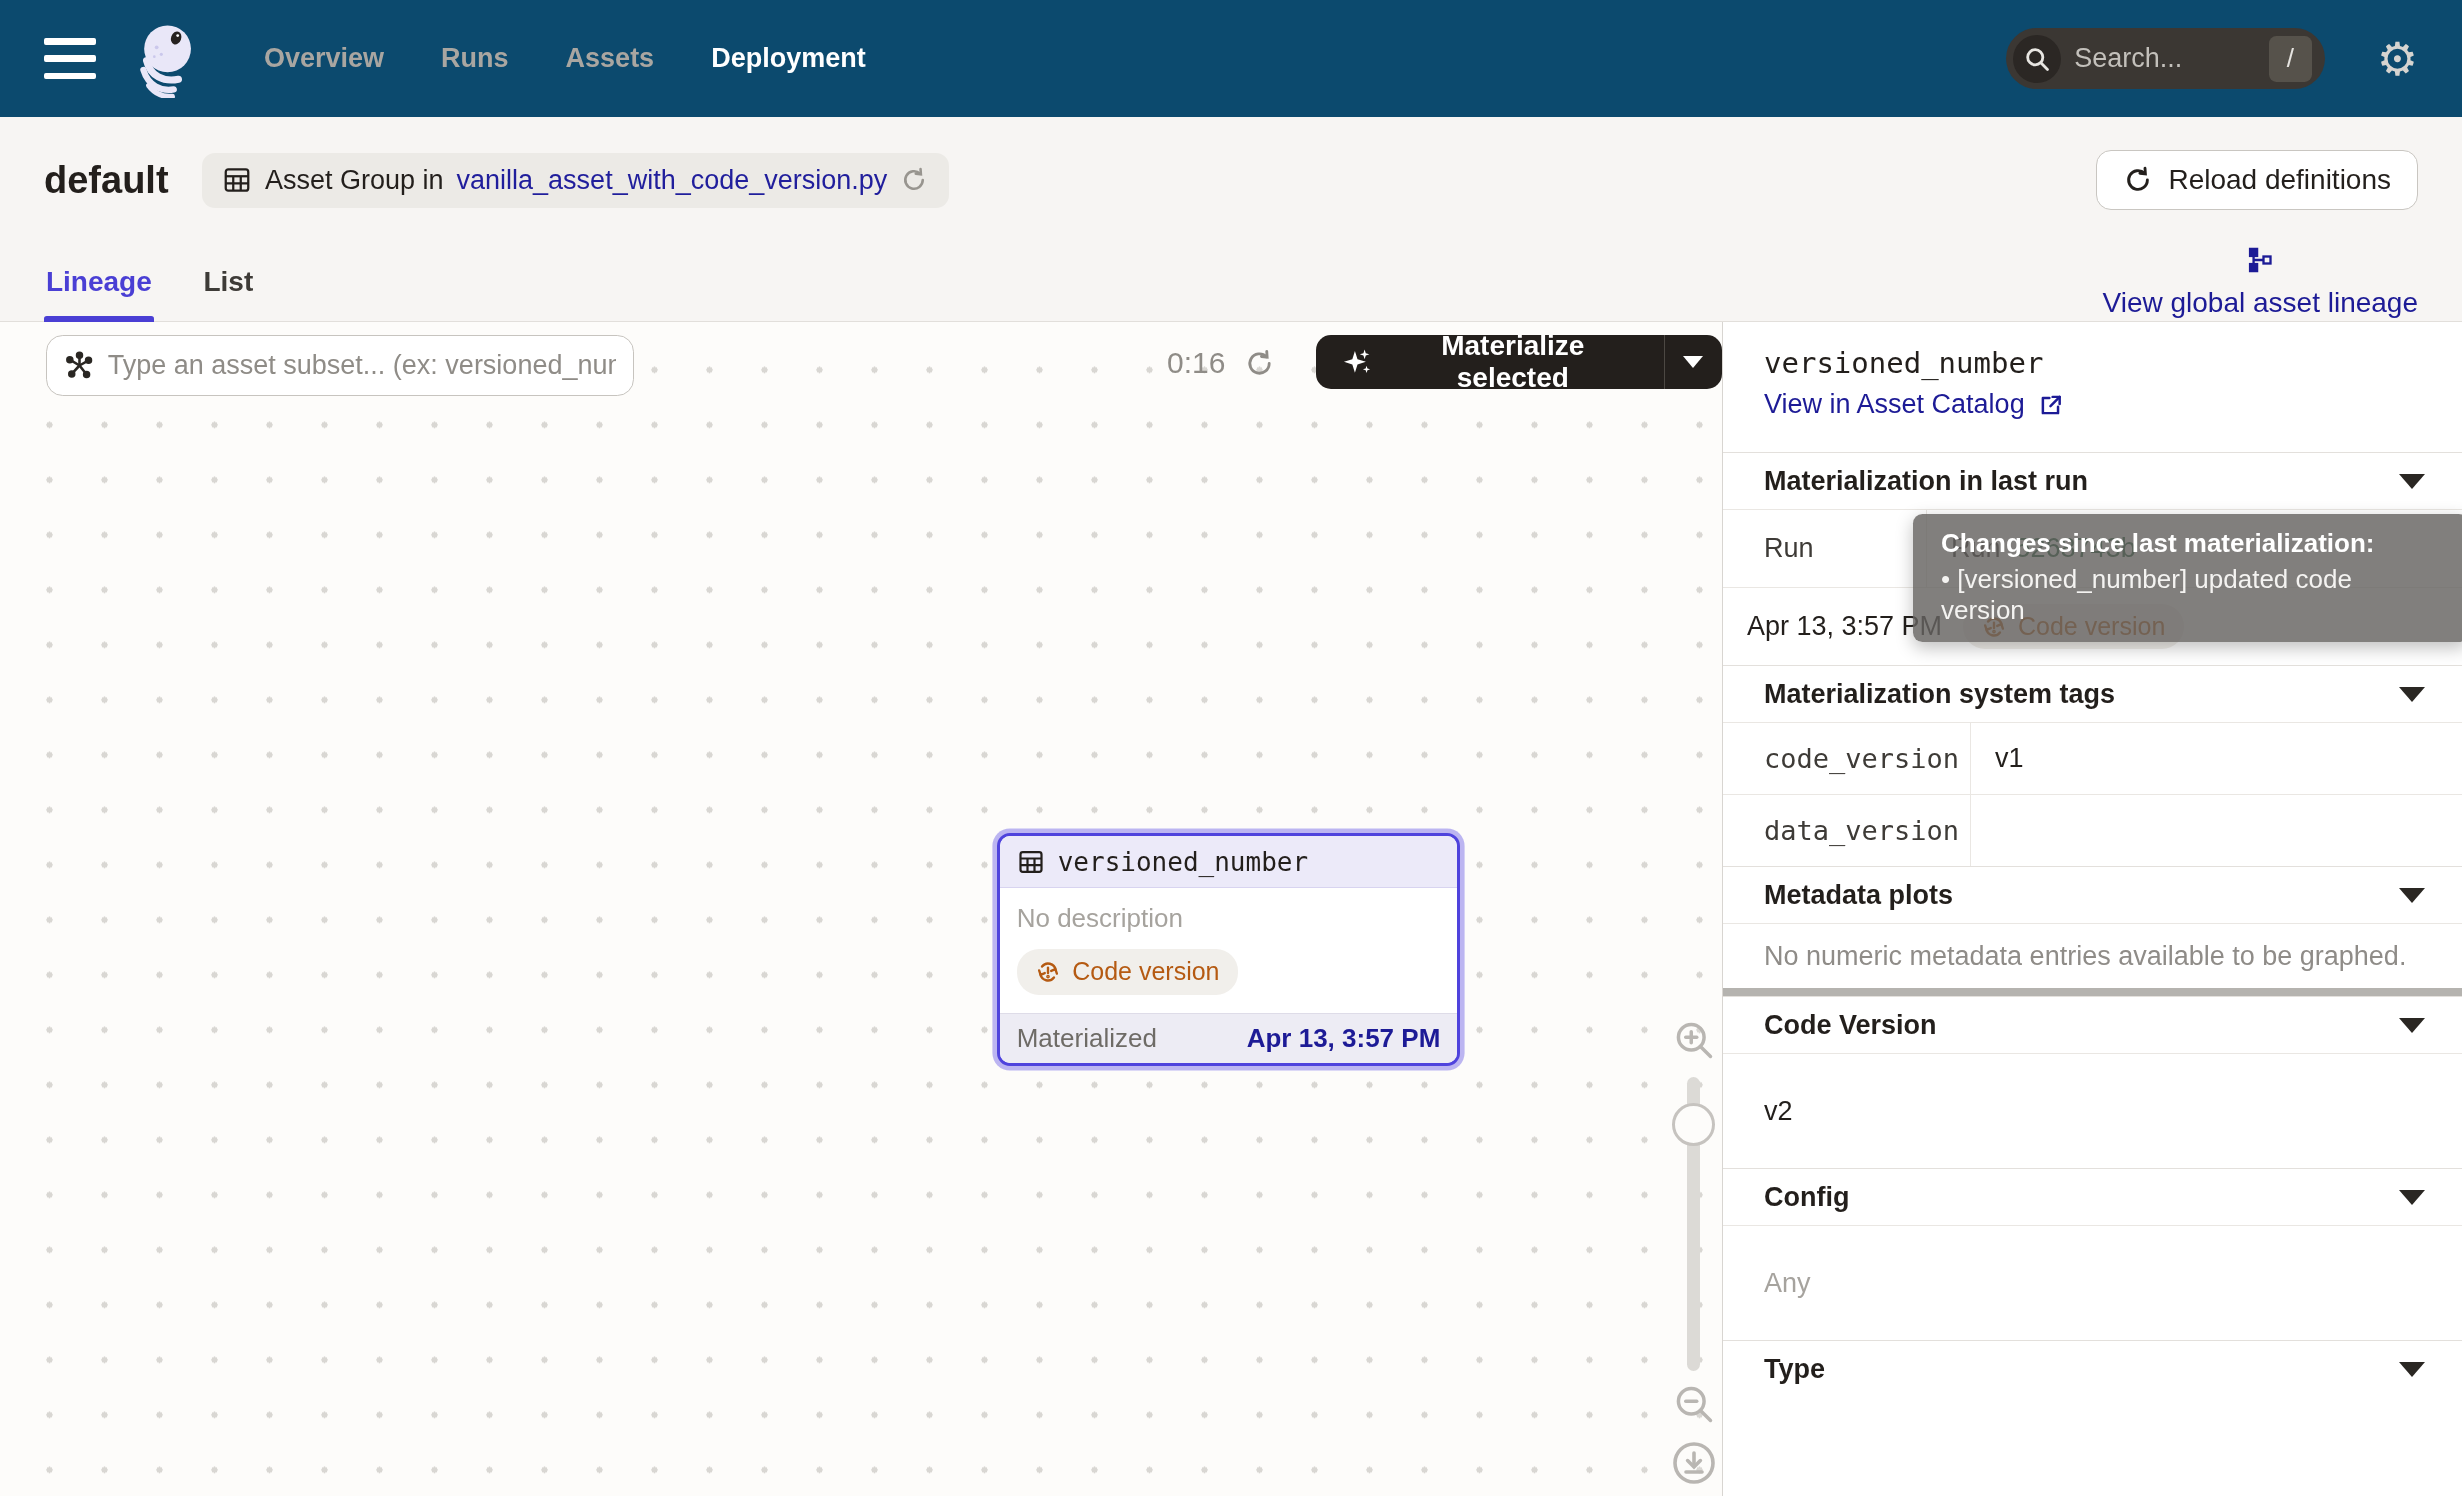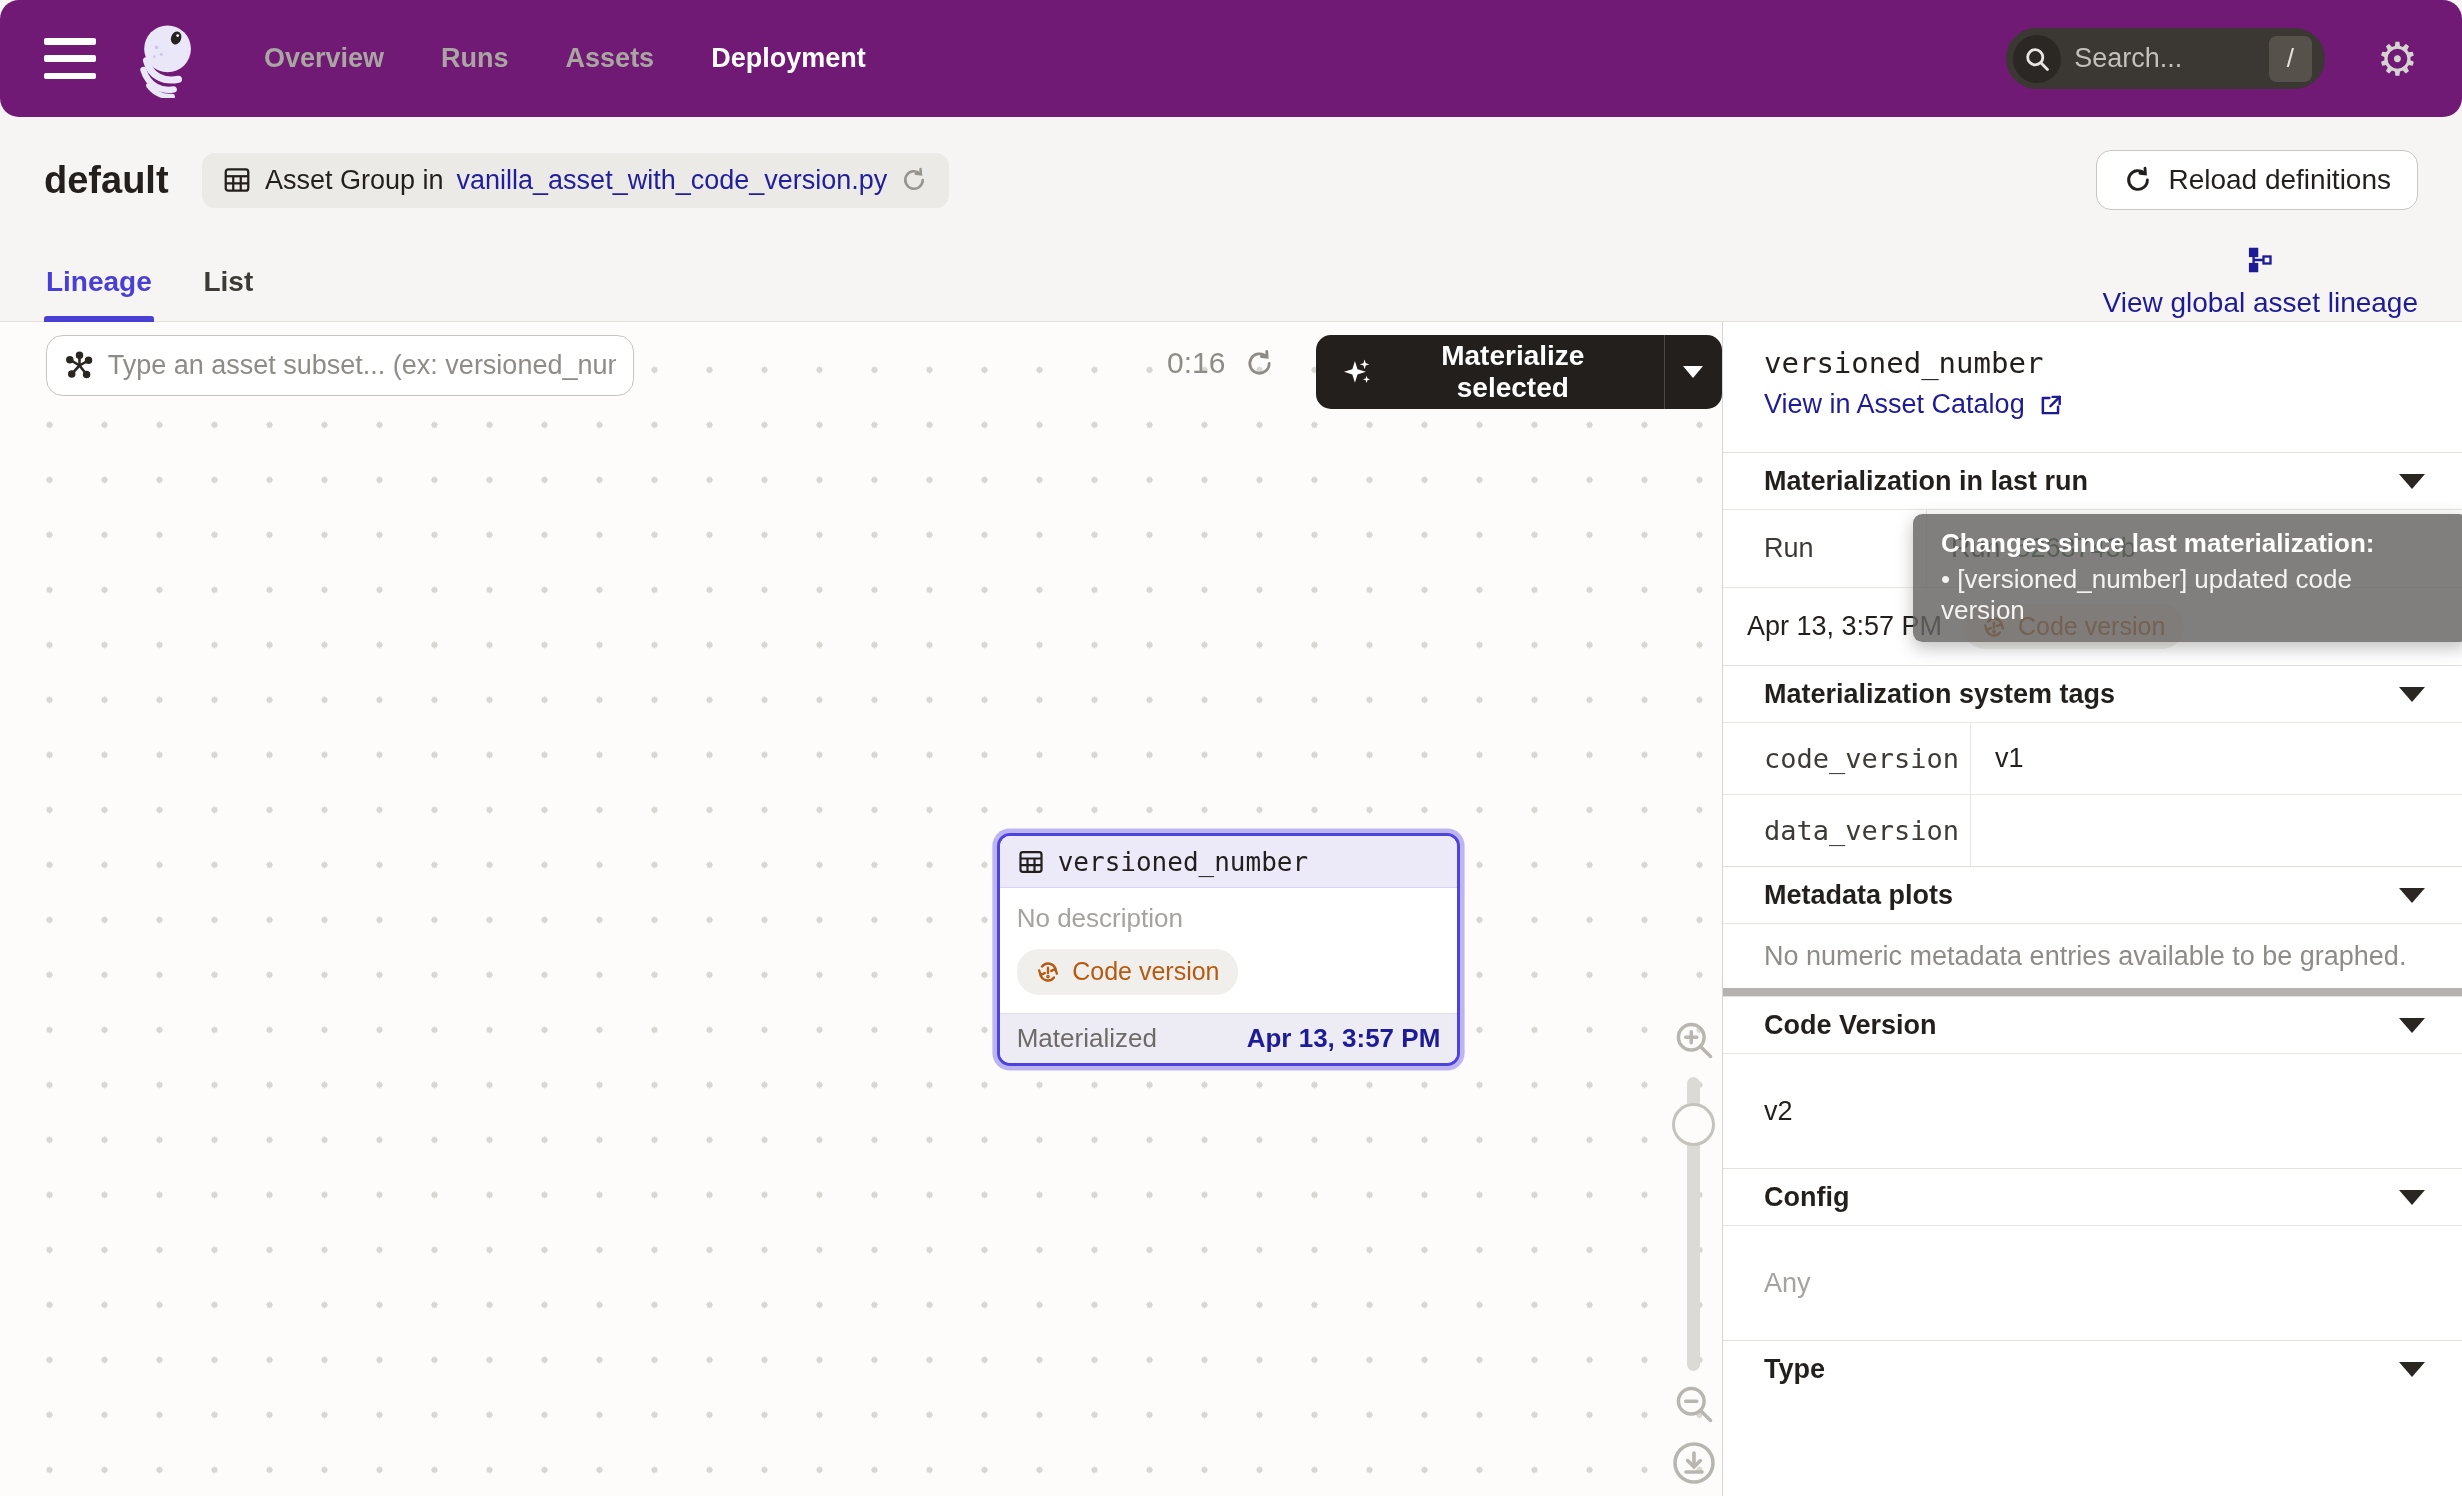--- a/index.html
+++ b/index.html
@@ -4,21 +4,21 @@
 <style>
   * { margin:0; padding:0; box-sizing:border-box; }
   html,body { width:2462px; height:1497px; overflow:hidden; }
   body { font-family:"Liberation Sans", sans-serif; background:#F7F5F3; color:#231F1C; }
   .mono { font-family:"DejaVu Sans Mono", monospace; }
   .app { width:2462px; height:1497px; display:flex; flex-direction:column; overflow:hidden; }
   .spacer { flex:1; }
   svg { display:block; }
 
   
-  .topnav { height:117px; flex:none; background:#701a75; display:flex; align-items:center; padding:0 44px;border-radius:19px; }
+  .topnav { height:117px; flex:none; background:#0c4a6e; display:flex; align-items:center; padding:0 44px; }
   .hamburger { width:52px; height:41px; display:flex; flex-direction:column; justify-content:space-between; cursor:pointer; }
   .hamburger span { display:block; height:6.5px; border-radius:1.9px; background:#FFFFFF; }
   .logo { margin-left:31px; width:78px; height:78px; }
   .topnav nav { display:flex; align-items:center; margin-left:59px; gap:57px; }
   .navlink { font-size:27px; font-weight:600; color:#A9A6A1; text-decoration:none; cursor:pointer; }
   .navlink.active { color:#FFFFFF; font-weight:700; }
   .search { width:319px; height:61px; border-radius:30.5px; background:#3B3733; display:flex; align-items:center; padding:0 13px 0 7.4px; cursor:text; }
   .search-mag { width:48px; height:48px; border-radius:50%; background:#2B2724; display:flex; align-items:center; justify-content:center; flex:none; }
   .search-ph { margin-left:13px; font-size:27px; color:#C3C0BB; flex:1; }
   .slash-key { width:43px; height:46px; border-radius:7.4px; background:#56524B; color:#E6E4E0; font-size:26px; display:flex; align-items:center; justify-content:center; }
@@ -43,21 +43,21 @@
   main { flex:1; display:flex; min-height:0; }
   .canvas { flex:1; position:relative; background:#FDFCFA;
     background-image:radial-gradient(circle, #D9D7D3 3px, transparent 3.2px);
     background-size:55px 55px; background-position:22px 20.4px; }
 
   .subset-input { position:absolute; left:46px; top:13px; width:588px; height:61px; background:#FFFFFF; border:1.9px solid #C7C4BF; border-radius:16.7px; display:flex; align-items:center; padding:0 16.7px; cursor:text; }
   .subset-ph { margin-left:13px; font-size:27px; color:#8F8C87; white-space:nowrap; overflow:hidden; }
 
   .timer { position:absolute; left:1167px; top:24px; display:flex; align-items:center; gap:18.5px; color:#8F8C87; font-size:30px; }
 
-  .mat-group { position:absolute; left:1316px; top:13px; height:74px; display:flex; border-radius:15px; overflow:hidden; background:#231F1C; }
+  .mat-group { position:absolute; left:1316px; top:13px; height:54px; display:flex; border-radius:15px; overflow:hidden; background:#231F1C; }
   .mat-btn { display:flex; align-items:center; gap:15px; border:none; background:transparent; color:#FFFFFF; font-size:28px; font-weight:600; padding:0 26px; font-family:inherit; cursor:pointer; }
   .mat-caret { width:61px; border:none; background:transparent; border-left:0.9px solid #4C4843; display:flex; align-items:center; justify-content:center; cursor:pointer; }
   .caret-down-w { width:0; height:0; border-left:10.2px solid transparent; border-right:10.2px solid transparent; border-top:12px solid #FFFFFF; }
 
   
   .asset-node { position:absolute; left:997px; top:511px; width:463px; border:3.7px solid #4F43DD; box-shadow:0 0 0 4.6px #BCB5F1; border-radius:13px; background:#FFFFFF; overflow:hidden; cursor:pointer; }
   .node-header { height:52px; background:#ECEAF9; border-bottom:0.9px solid #D8D4F0; display:flex; align-items:center; gap:13px; padding:0 16.7px; }
   .node-title { font-size:26px; color:#231F1C; }
   .node-body { padding:15px 16.7px 18.5px; }
   .no-desc { font-size:26px; color:#A6A39E; }

